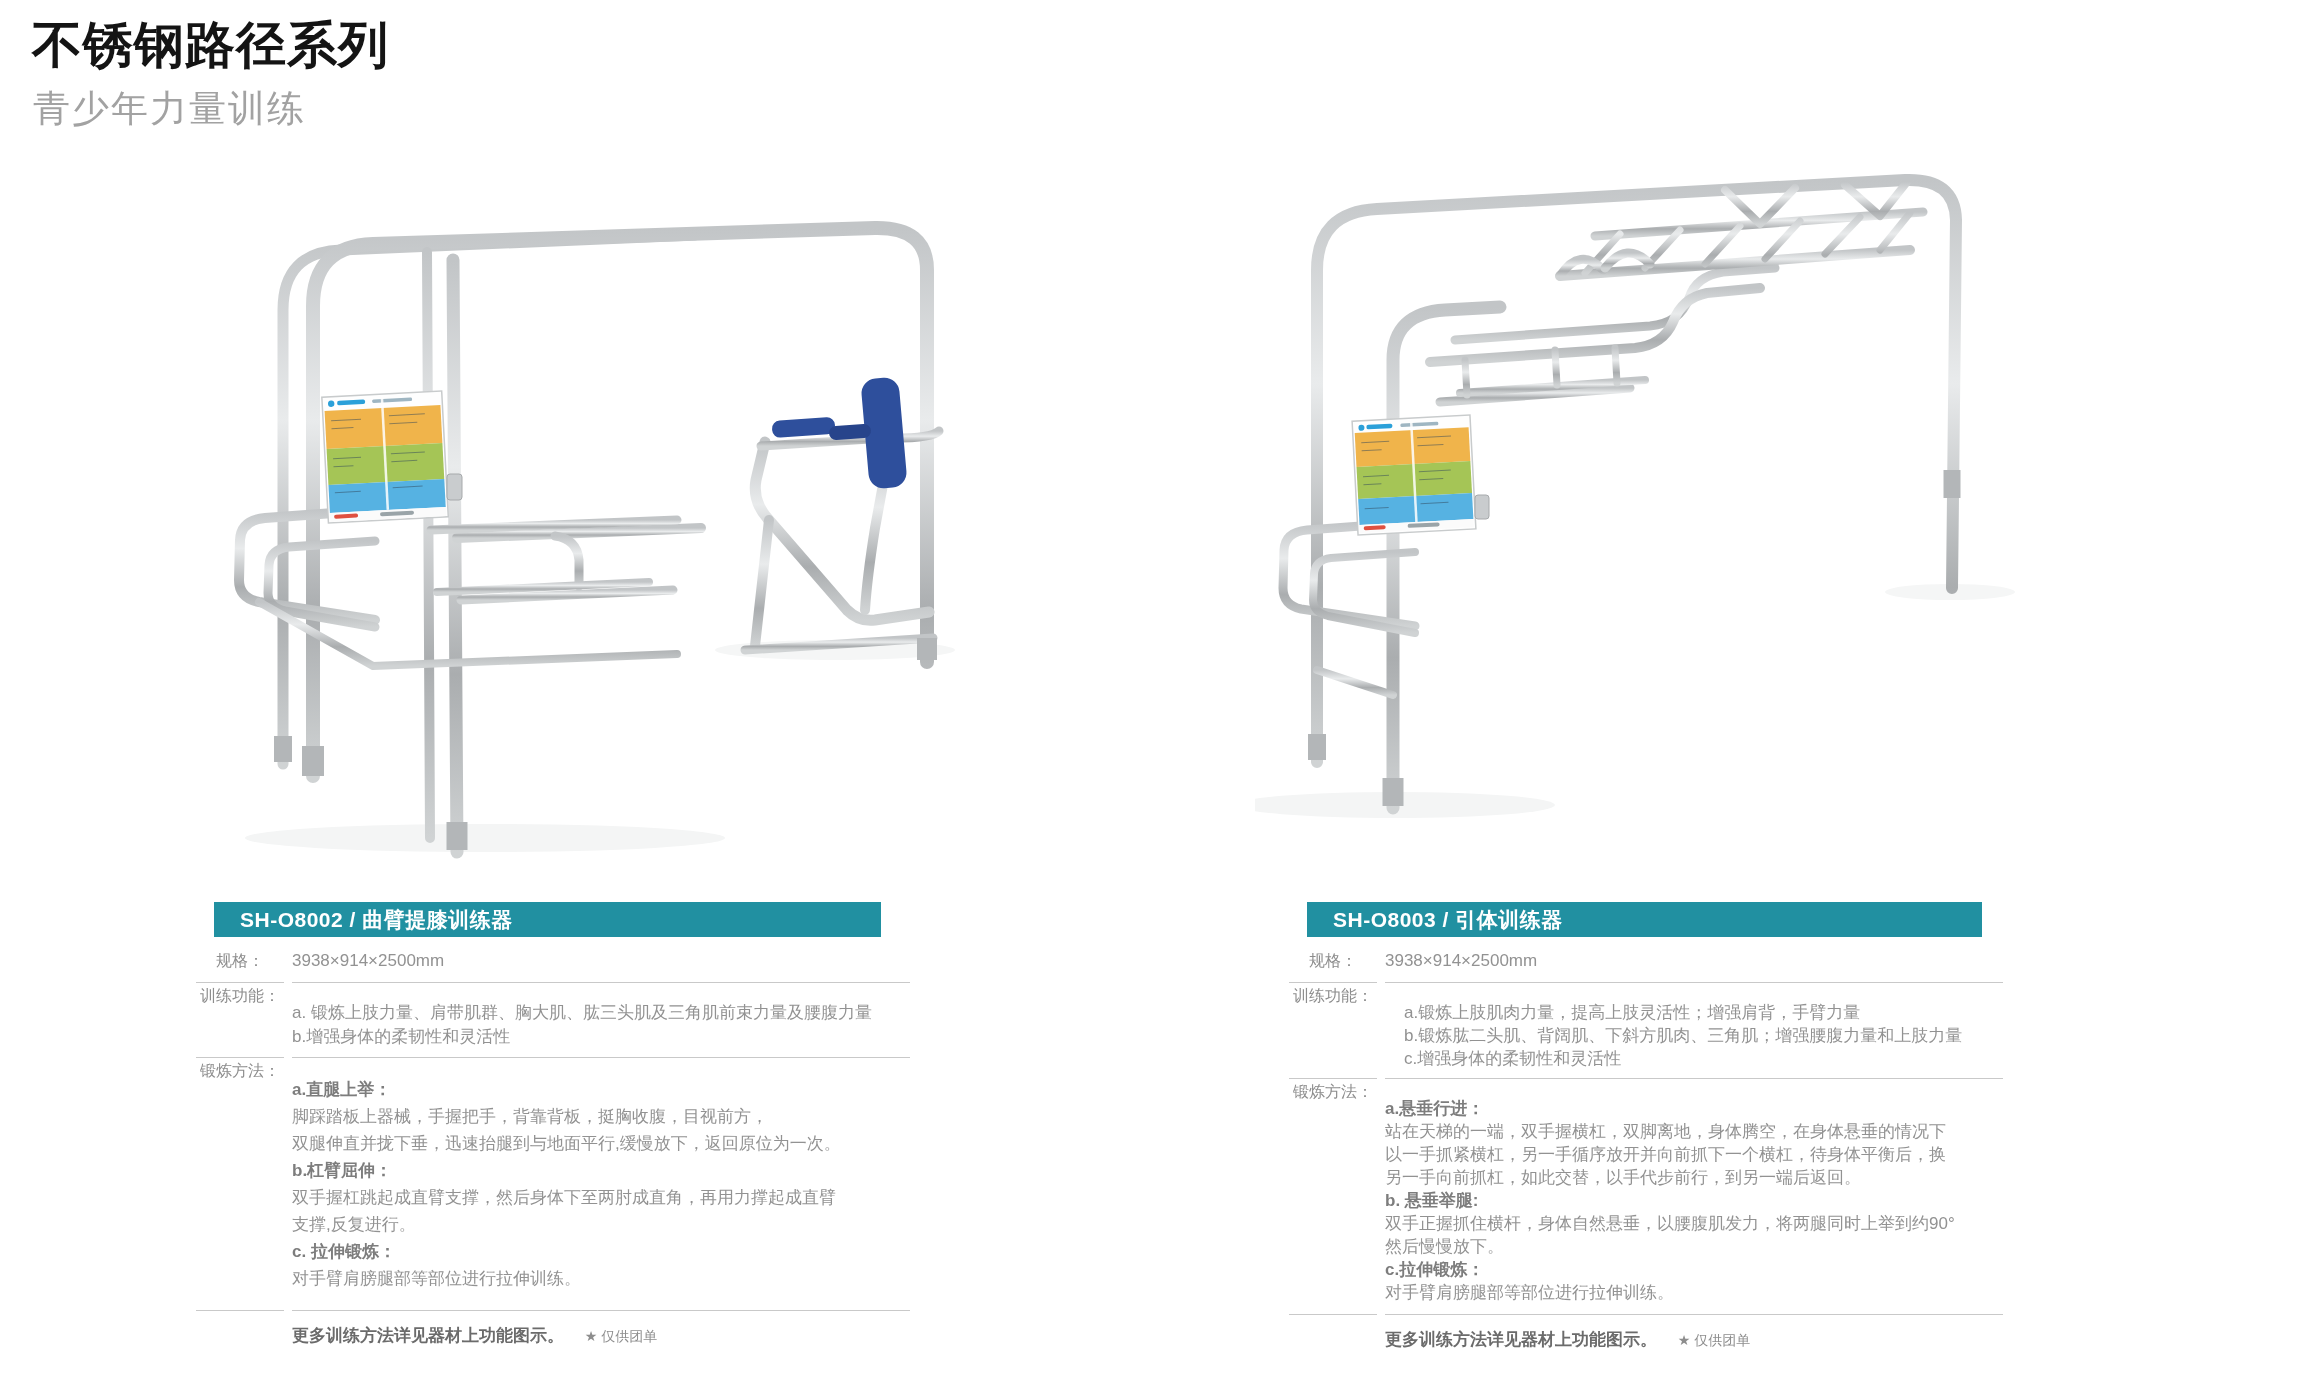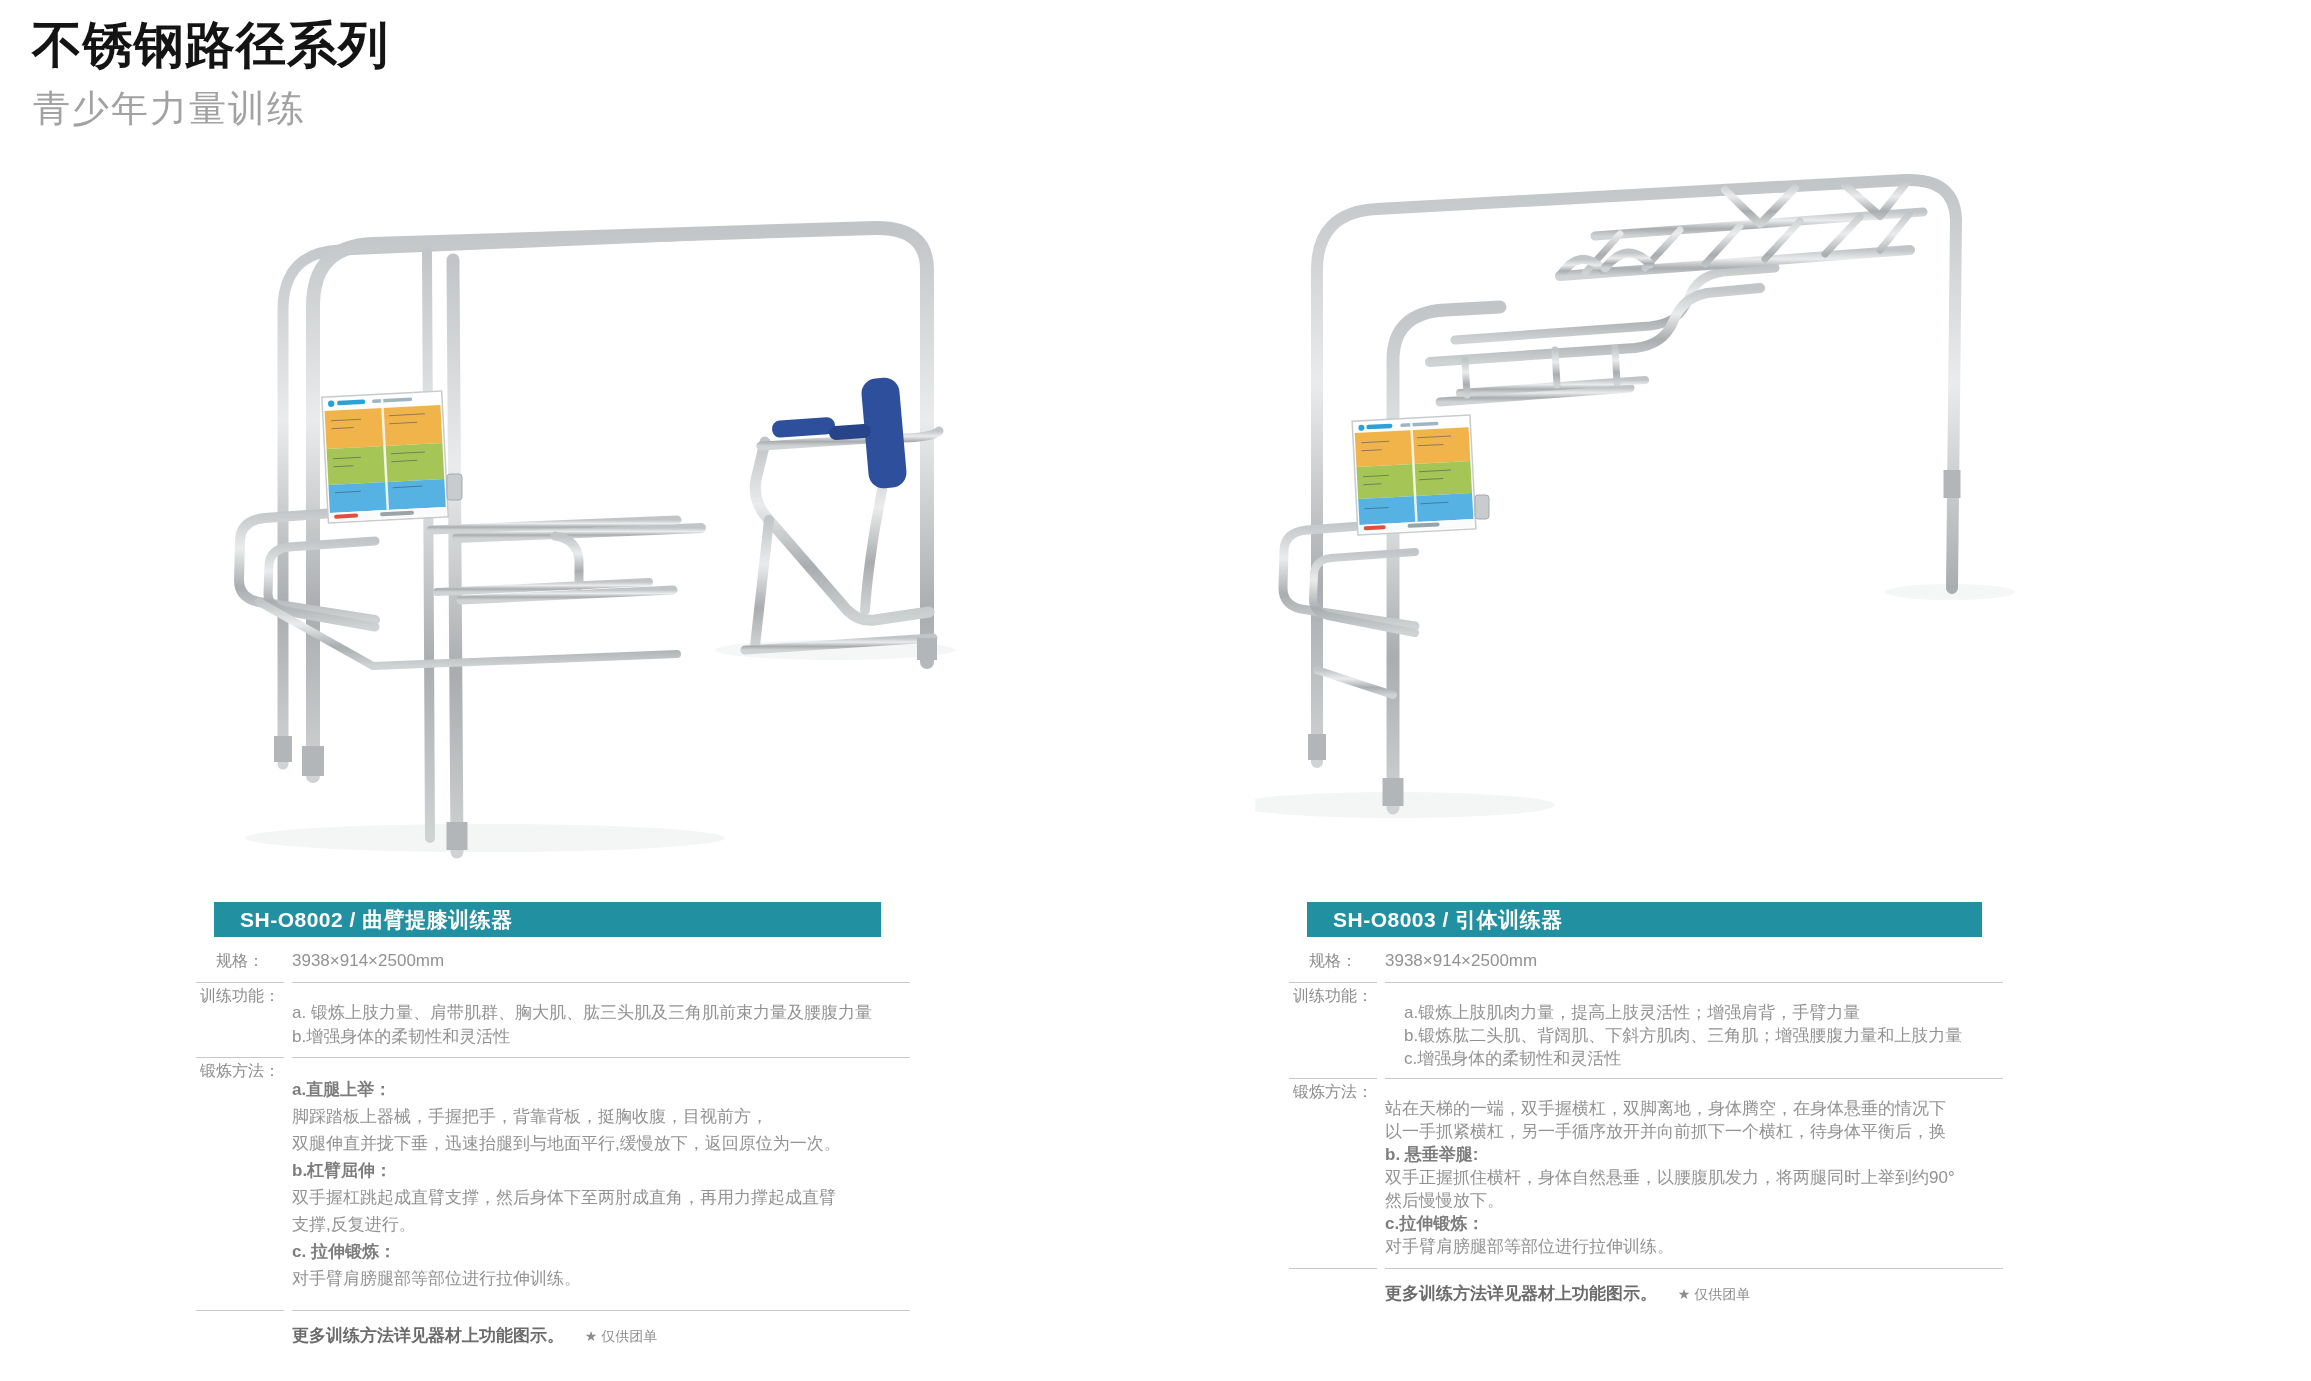--- a/index.html
+++ b/index.html
@@ -231,22 +231,24 @@
       <div class="lbl">训练功能：</div>
       <div class="val">
           <div class="fn-line">a.锻炼上肢肌肉力量，提高上肢灵活性；增强肩背，手臂力量</div>
           <div class="fn-line">b.锻炼肱二头肌、背阔肌、下斜方肌肉、三角肌；增强腰腹力量和上肢力量</div>
           <div class="fn-line">c.增强身体的柔韧性和灵活性</div>
         </div>
     </div>
     <div class="row sep methods-row">
       <div class="lbl">锻炼方法：</div>
       <div class="val">
+          <div class="m-head">a.悬垂行进：</div>
           <div class="m-line">站在天梯的一端，双手握横杠，双脚离地，身体腾空，在身体悬垂的情况下</div>
           <div class="m-line">以一手抓紧横杠，另一手循序放开并向前抓下一个横杠，待身体平衡后，换</div>
+          <div class="m-line">另一手向前抓杠，如此交替，以手代步前行，到另一端后返回。</div>
           <div class="m-head">b. 悬垂举腿:</div>
           <div class="m-line">双手正握抓住横杆，身体自然悬垂，以腰腹肌发力，将两腿同时上举到约90°</div>
           <div class="m-line">然后慢慢放下。</div>
           <div class="m-head">c.拉伸锻炼：</div>
           <div class="m-line">对手臂肩膀腿部等部位进行拉伸训练。</div>
         </div>
     </div>
     <div class="row sep footer-row">
       <div class="lbl"></div>
       <div class="val">

